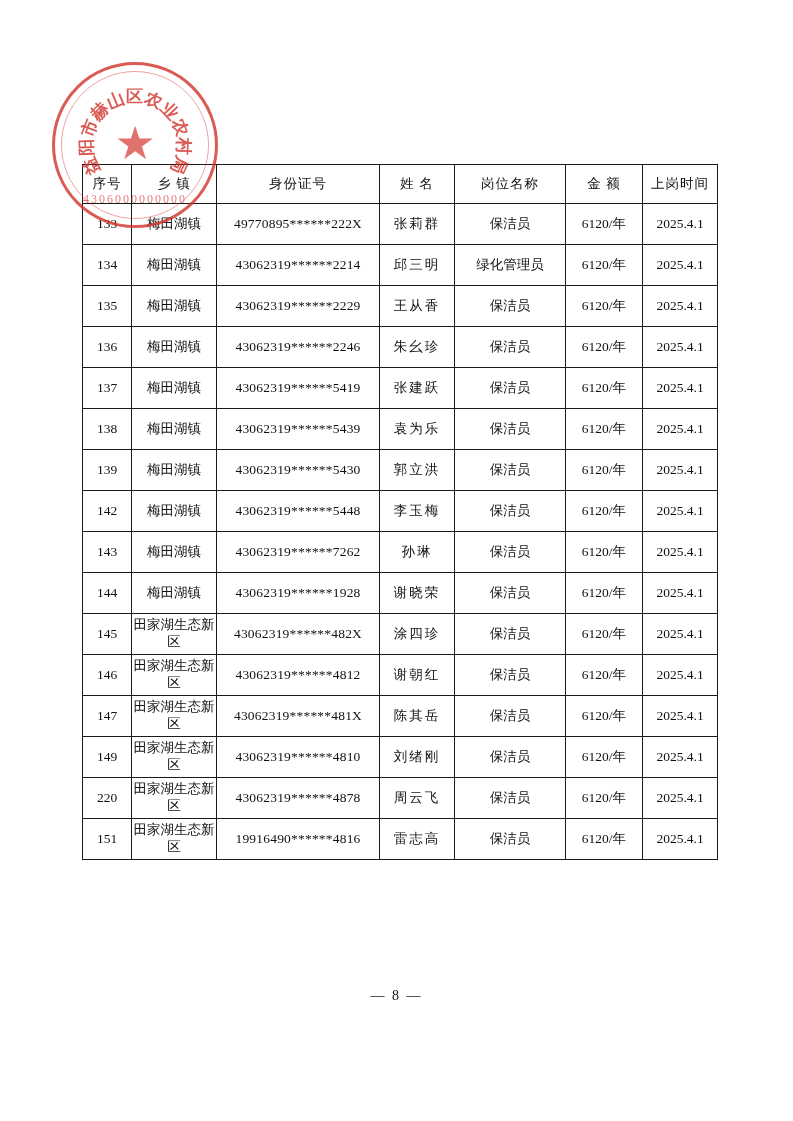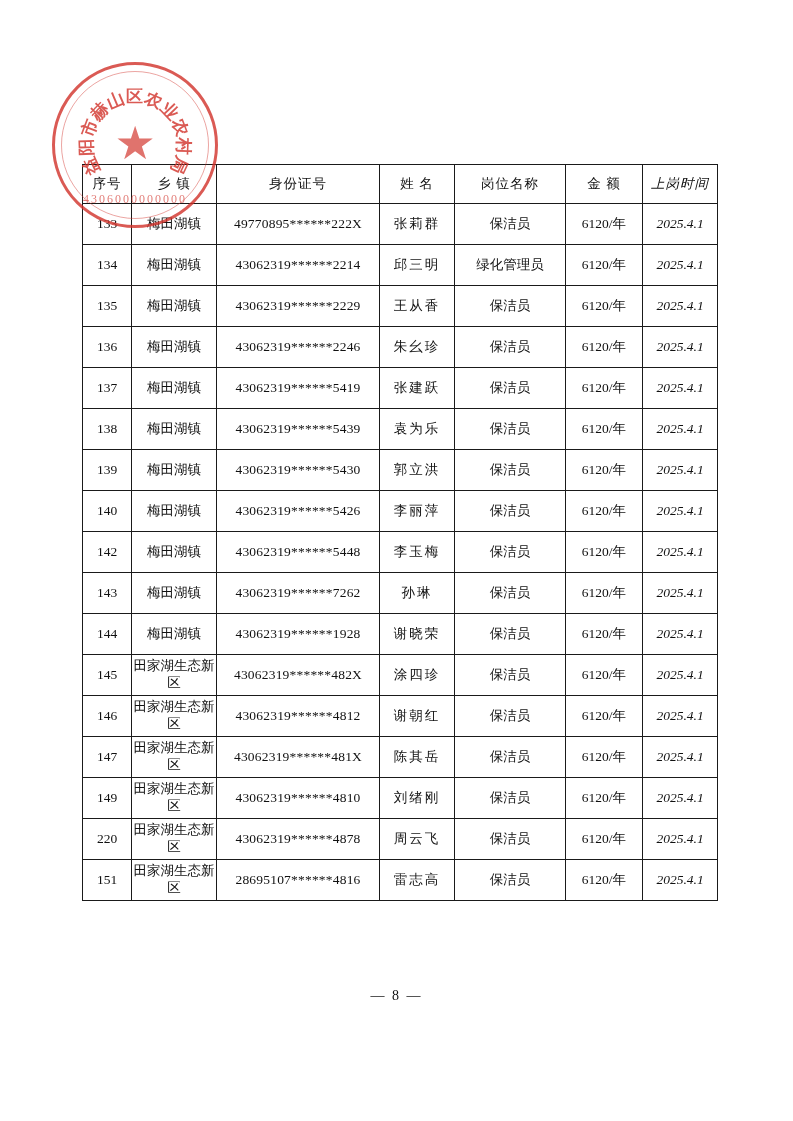--- a/index.html
+++ b/index.html
@@ -103,21 +103,21 @@
     height: 38px;
     letter-spacing: 1px;
     text-align: center;
   }
   .c-seq   { width: 48px; }
   .c-town  { width: 84px; }
   .c-id    { width: 162px; font-family: "Liberation Serif", "DejaVu Serif", serif; letter-spacing: .2px; margin-top: 39px;}
   .c-name  { width: 74px; letter-spacing: 2px;}
   .c-post  { width: 110px; }
   .c-amt   { width: 76px; }
-  .c-date  { width: 74px; font-style: italic; }
+  .c-date  { width: 74px; }
   .two-line {
     line-height: 1.3;
     font-size: 13px;
   }
   .footer {
     position: absolute;
     left: 0;
     top: 988px;
     width: 793px;
     text-align: center;
@@ -221,29 +221,20 @@
           <tr>
             <td class="c-seq">139</td>
             <td class="c-town">梅田湖镇</td>
             <td class="c-id">43062319******5430</td>
             <td class="c-name">郭立洪</td>
             <td class="c-post">保洁员</td>
             <td class="c-amt">6120/年</td>
             <td class="c-date">2025.4.1</td>
           </tr>
           <tr>
-            <td class="c-seq">140</td>
-            <td class="c-town">梅田湖镇</td>
-            <td class="c-id">43062319******5426</td>
-            <td class="c-name">李丽萍</td>
-            <td class="c-post">保洁员</td>
-            <td class="c-amt">6120/年</td>
-            <td class="c-date">2025.4.1</td>
-          </tr>
-          <tr>
             <td class="c-seq">142</td>
             <td class="c-town">梅田湖镇</td>
             <td class="c-id">43062319******5448</td>
             <td class="c-name">李玉梅</td>
             <td class="c-post">保洁员</td>
             <td class="c-amt">6120/年</td>
             <td class="c-date">2025.4.1</td>
           </tr>
           <tr>
             <td class="c-seq">143</td>
@@ -304,21 +295,21 @@
             <td class="c-town two-line">田家湖生态新区</td>
             <td class="c-id">43062319******4878</td>
             <td class="c-name">周云飞</td>
             <td class="c-post">保洁员</td>
             <td class="c-amt">6120/年</td>
             <td class="c-date">2025.4.1</td>
           </tr>
           <tr>
             <td class="c-seq">151</td>
             <td class="c-town two-line">田家湖生态新区</td>
-            <td class="c-id">28695107******4816</td>
+            <td class="c-id">19916490******4816</td>
             <td class="c-name">雷志高</td>
             <td class="c-post">保洁员</td>
             <td class="c-amt">6120/年</td>
             <td class="c-date">2025.4.1</td>
           </tr>
         </tbody>
     </table>
   </div>
 
   <div class="footer">— 8 —</div>

